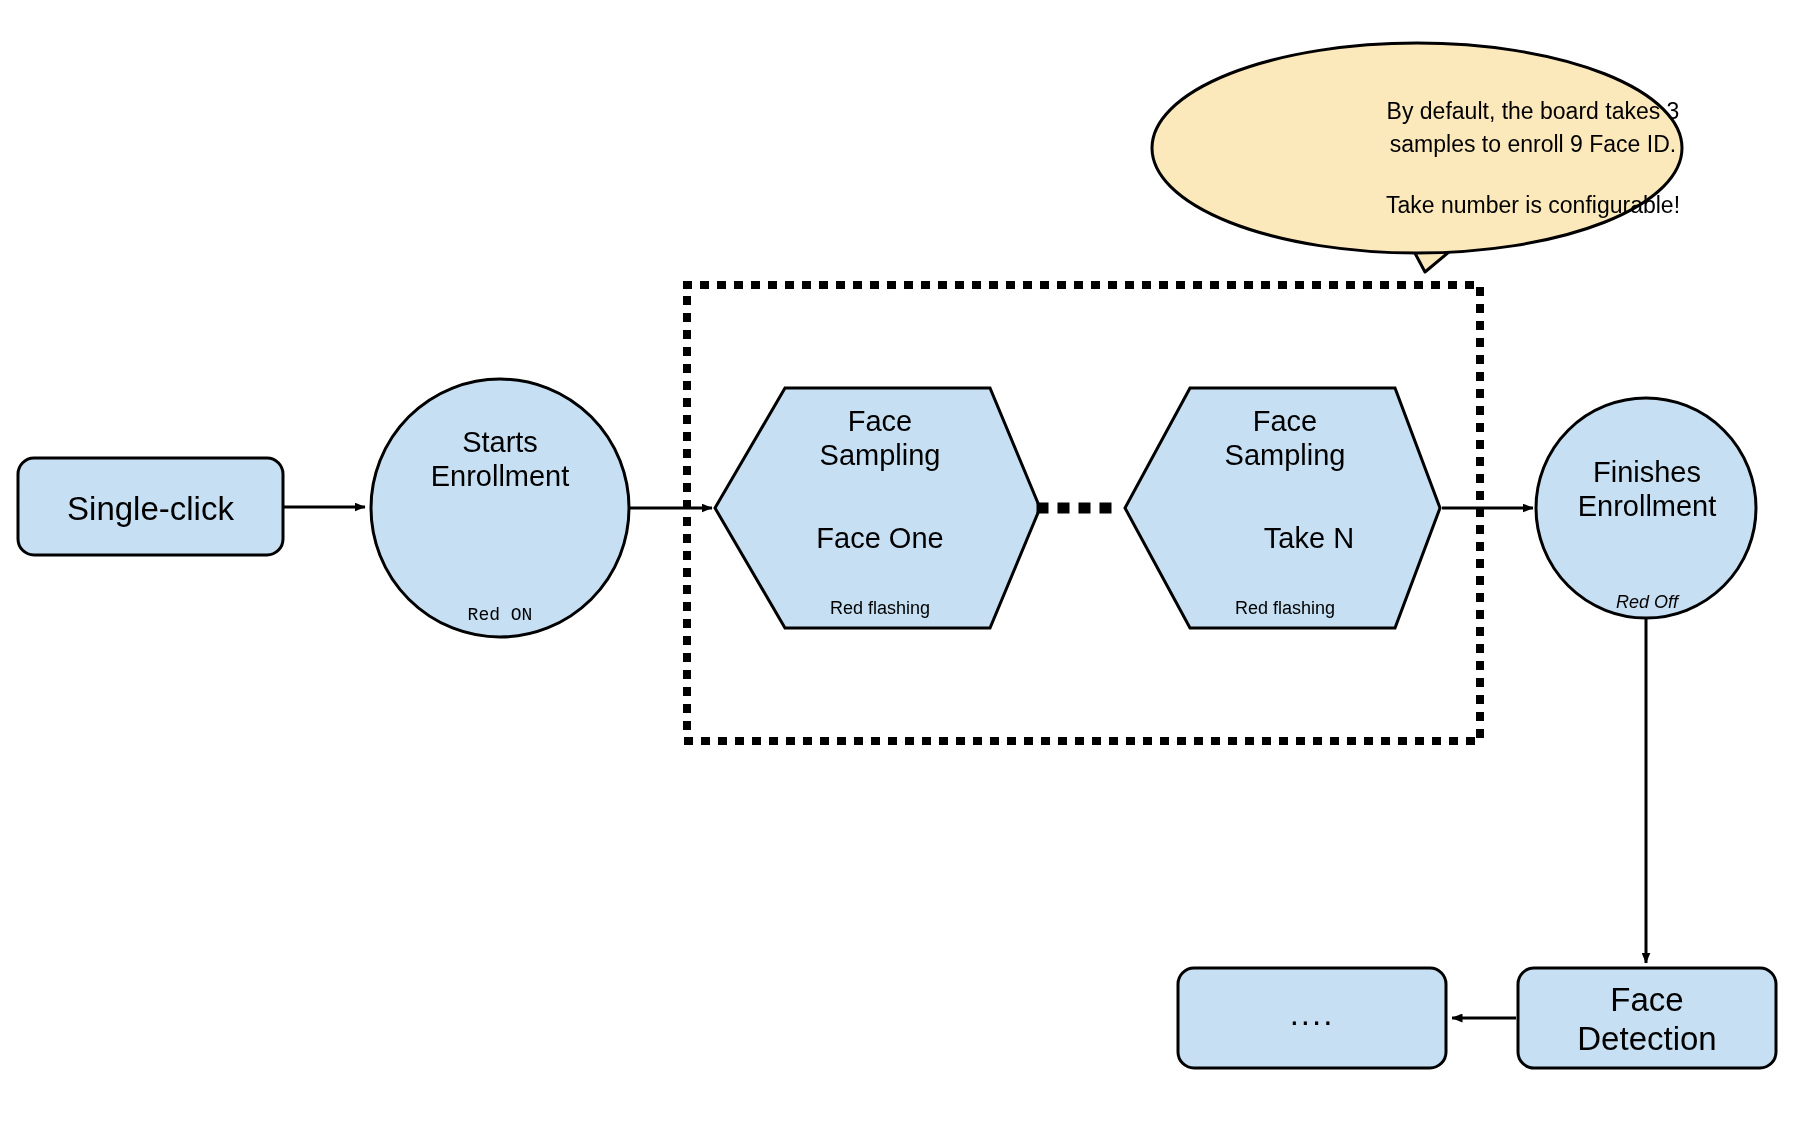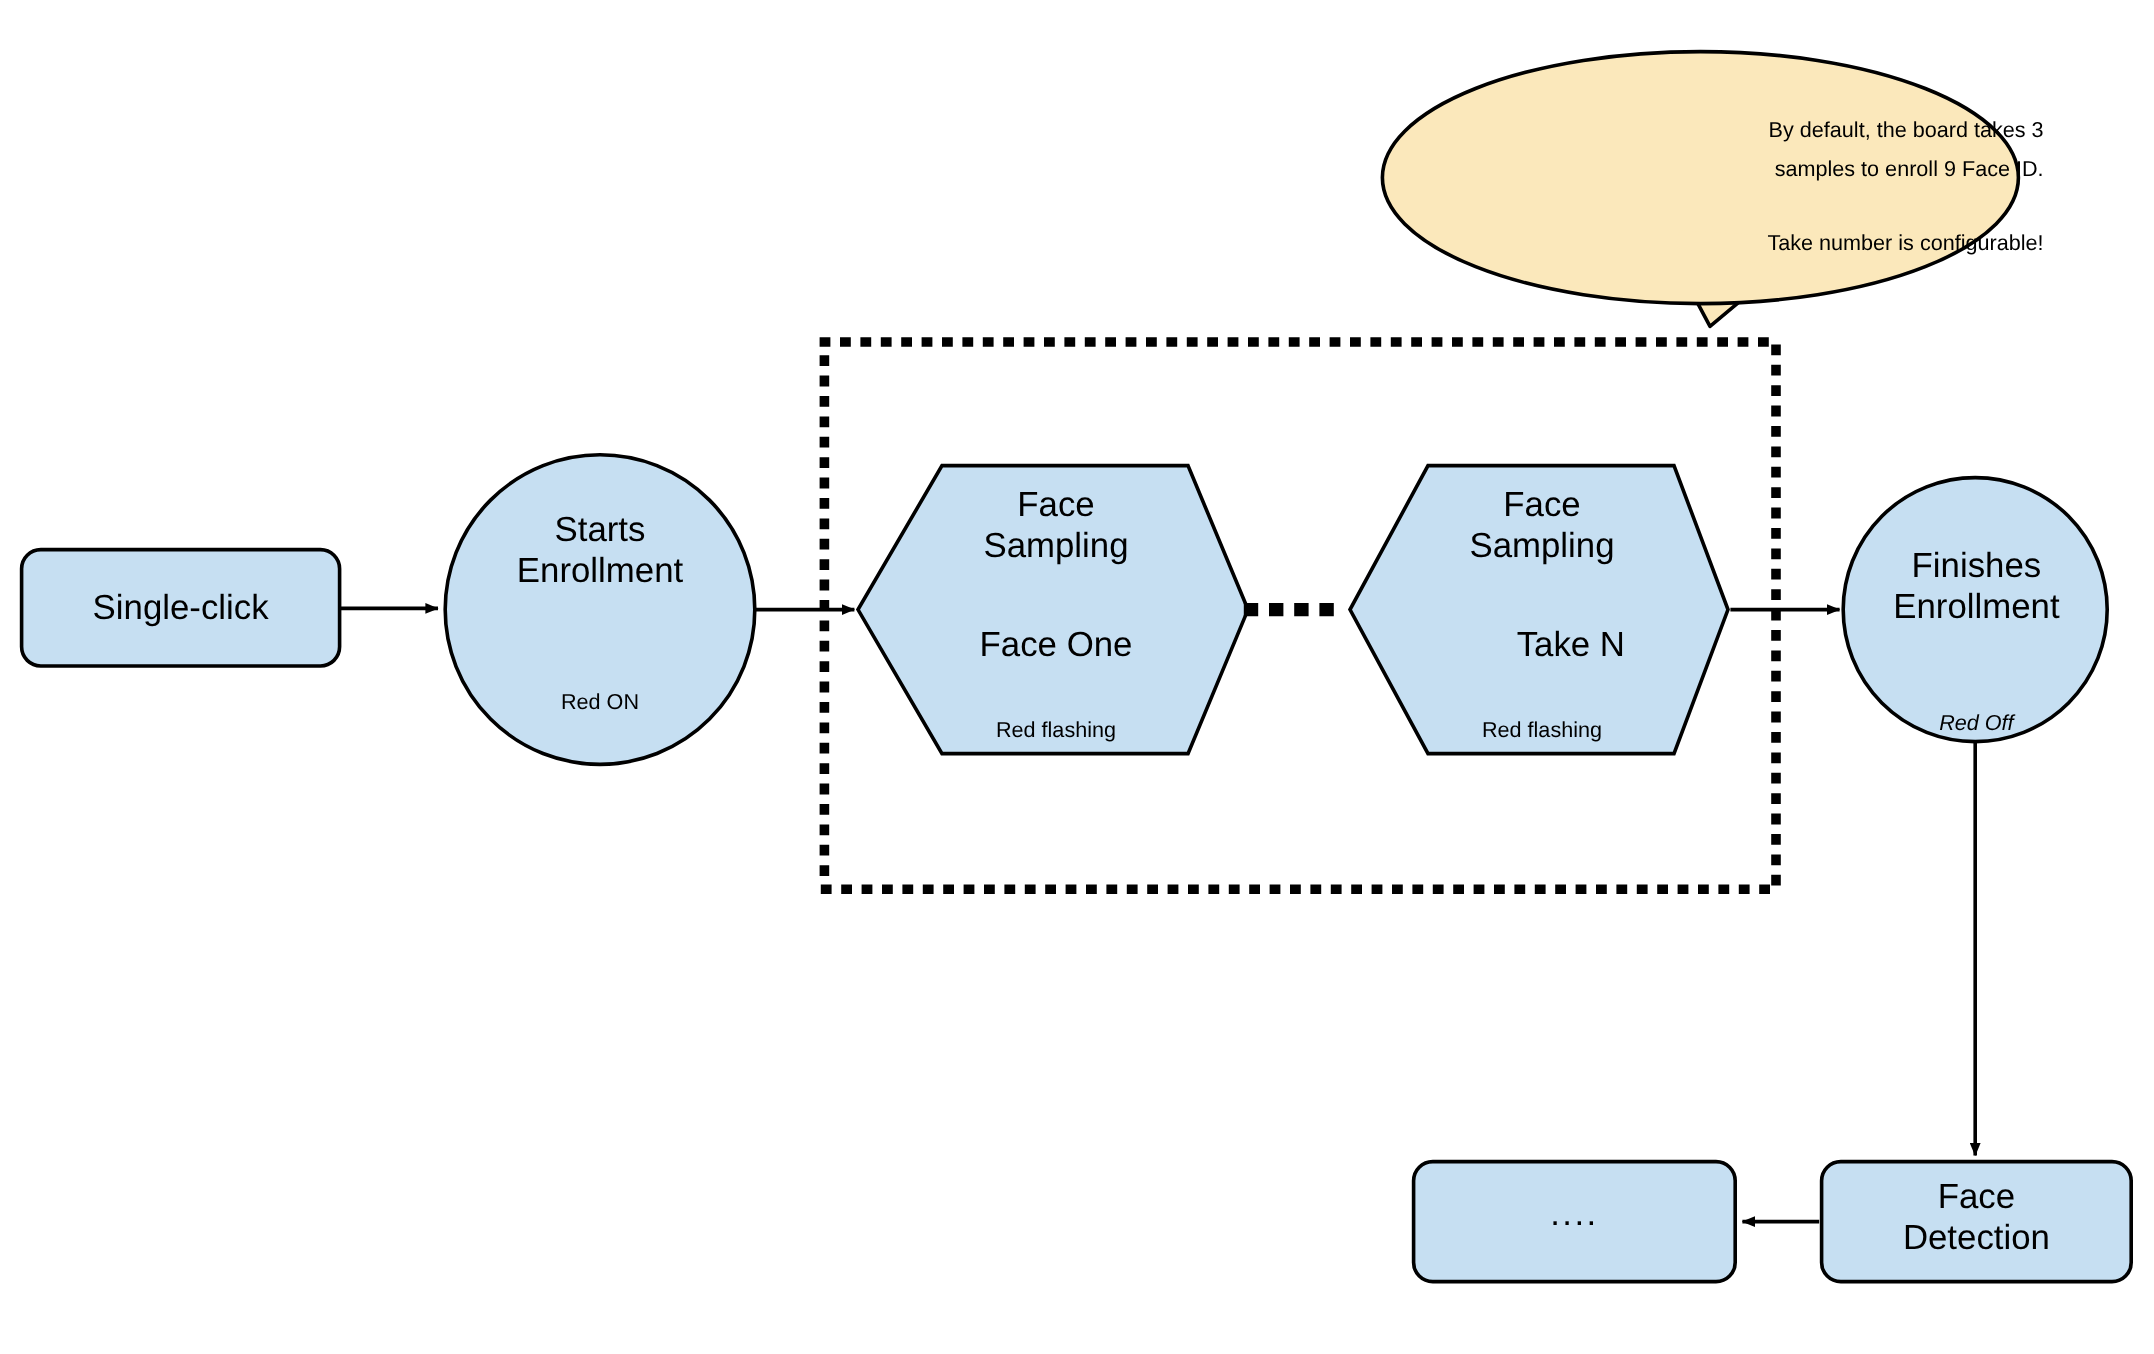--- a/index.html
+++ b/index.html
@@ -29,30 +29,30 @@
     position: absolute;
     text-align: center;
     line-height: 1.18;
     white-space: pre-line;
     pointer-events: none;
   }
   .lbl-main {
     font-size: 29px;
   }
   .lbl-main-lg {
-    font-size: 29px;
+    font-size: 33px;
   }
   .lbl-small {
     font-size: 18px;
   }
   .callout-text {
     position: absolute;
-    font-size: 18px;
+    font-size: 23px;
     line-height: 1.45;
-    text-align: right;
+    text-align: center;
     white-space: pre-line;
   }
 </style>
 </head>
 <body>
 
 <div id="canvas">
 
   <svg class="svg-layer" viewBox="0 0 1795 1128">
     <defs>
@@ -93,21 +93,21 @@
 
     <ellipse cx="1417" cy="148" rx="265" ry="105" fill="#fbe8bb" stroke="#000000" stroke-width="3"></ellipse>
 
     <polygon points="1396,206 1478,222 1470,196 1400,192" fill="#fbe8bb" stroke="none"></polygon>
   </svg>
 
   <div class="node-label lbl-main-lg" style="left:18px; top:490px; width:265px;">Single-click</div>
 
   <div class="node-label lbl-main" style="left:371px; top:425px; width:258px;">Starts
 Enrollment</div>
-  <div class="node-label lbl-small" style="left:371px; top:575px; width:258px;">Red ON</div>
+  <div class="node-label lbl-small" style="left:371px; top:605px; width:258px;font-family:Liberation Mono, monospace;">Red ON</div>
 
   <div class="node-label lbl-main" style="left:755px; top:404px; width:250px;">Face
 Sampling</div>
   <div class="node-label lbl-main" style="left:755px; top:521px; width:250px;">Face One</div>
   <div class="node-label lbl-small" style="left:755px; top:598px; width:250px;">Red flashing</div>
 
   <div class="node-label lbl-main" style="left:1160px; top:404px; width:250px;">Face
 Sampling</div>
   <div class="node-label lbl-main" style="left:1184px; top:521px; width:250px;">Take N</div>
   <div class="node-label lbl-small" style="left:1160px; top:598px; width:250px;">Red flashing</div>

